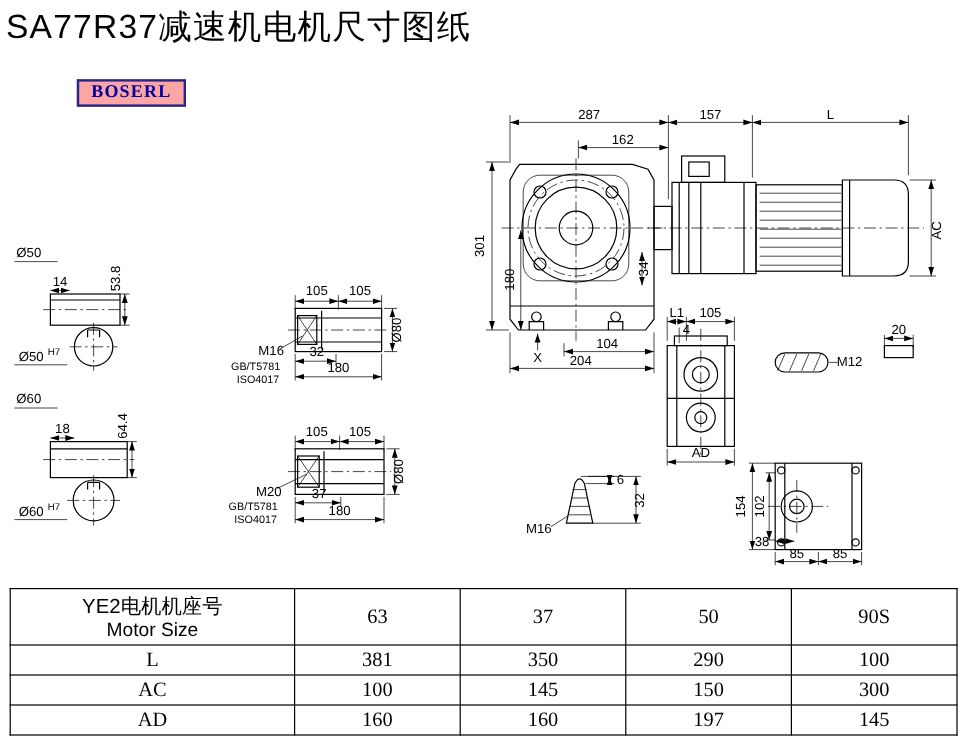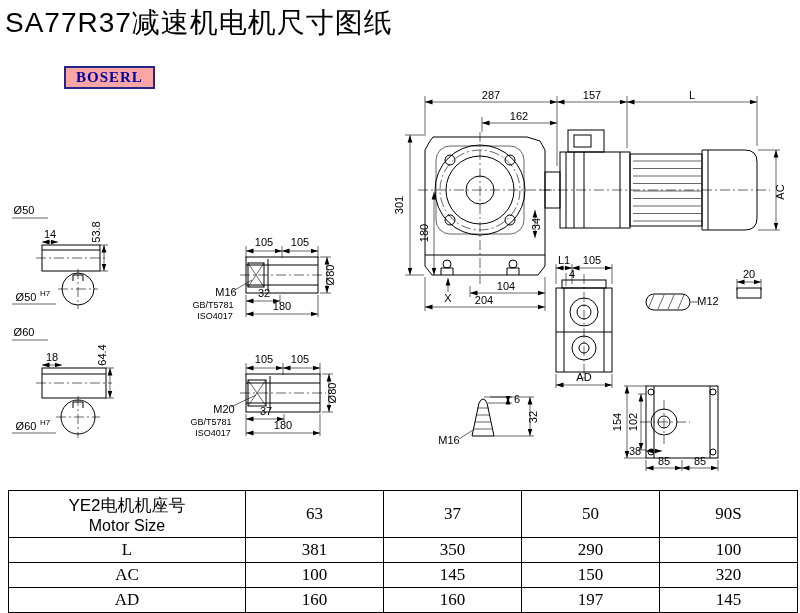--- a/index.html
+++ b/index.html
@@ -349,21 +349,21 @@
       <td>381</td>
       <td>350</td>
       <td>290</td>
       <td>100</td>
     </tr>
     <tr>
       <td>AC</td>
       <td>100</td>
       <td>145</td>
       <td>150</td>
-      <td>320</td>
+      <td>300</td>
     </tr>
     <tr>
       <td>AD</td>
       <td>160</td>
       <td>160</td>
       <td>197</td>
       <td>145</td>
     </tr>
   </tbody>
 </table>

